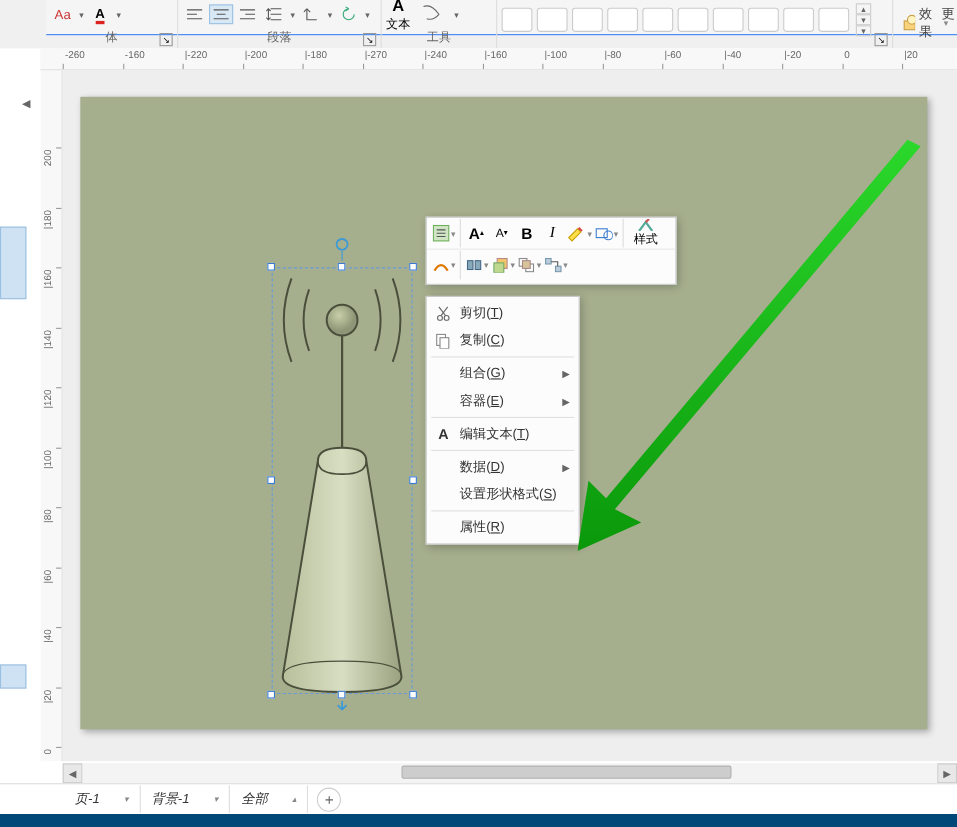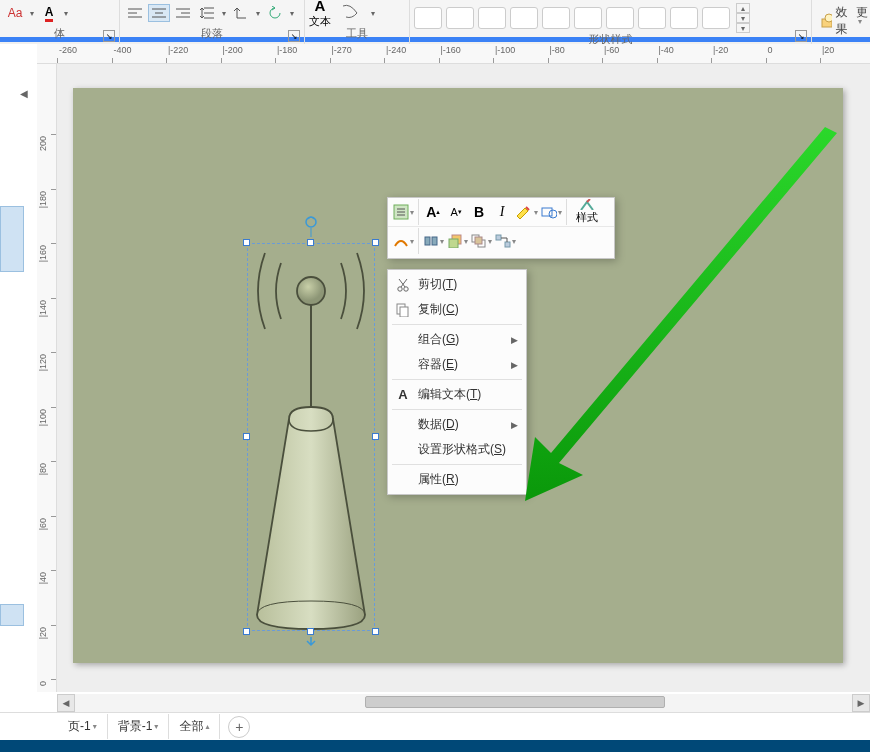--- a/index.html
+++ b/index.html
@@ -1,19 +1,19 @@
 <!DOCTYPE html>
 <html><head>
 <meta charset="utf-8">
 <style>
 * { margin: 0; padding: 0; box-sizing: border-box; font-family: "Microsoft YaHei", sans-serif; font-size: 12px; }
 body { background: #f0f0f0; width: 870px; height: 752px; overflow: hidden; position: relative; }
 
 
-.ribbon { height: 42px; background: #f5f5f5; border-bottom: 5px solid #3b82f6; display: flex; position: relative; }
+.ribbon { height: 32px; background: #f5f5f5; border-bottom: 1px solid #3b82f6; display: flex; position: relative; margin-left: 42px; }
 .ribbon-group { height: 44px; border-right: 1px solid #ddd; display: flex; flex-direction: column; justify-content: space-between; padding: 2px 4px; position: relative; }
 .ribbon-group-row { display: flex; gap: 2px; align-items: center; height: 22px; }
 .ribbon-group-label { font-size: 11px; color: #666; text-align: center; padding-bottom: 1px; }
 .ribbon-btn { width: 22px; height: 18px; display: flex; align-items: center; justify-content: center; cursor: default; }
 .ribbon-dropdown { width: 8px; height: 18px; display: flex; align-items: center; justify-content: center; font-size: 8px; color: #666; }
 .dialog-launcher { position: absolute; bottom: 2px; right: 4px; width: 12px; height: 12px; border: 1px solid #999; font-size: 8px; display: flex; align-items: center; justify-content: center; cursor: default; }
 
 .shape-gallery { display: flex; gap: 4px; align-items: center; height: 30px; }
 .shape-thumb { width: 28px; height: 22px; border: 1px solid #ccc; border-radius: 3px; background: #fff; }
 .gallery-scroll { display: flex; flex-direction: column; margin-left: 2px; }
@@ -86,21 +86,21 @@
 
 
 .hscroll { position: absolute; left: 57px; right: 0; bottom: 0; height: 18px; background: #f0f0f0; display: flex; }
 .hscroll-btn { width: 18px; height: 18px; background: #e8e8e8; border: 1px solid #ccc; display: flex; align-items: center; justify-content: center; font-size: 9px; color: #666; }
 .hscroll-track { flex: 1; background: #f4f4f4; position: relative; }
 .hscroll-thumb { position: absolute; left: 290px; top: 2px; width: 300px; height: 12px; background: #cdcdcd; border: 1px solid #b0b0b0; border-radius: 2px; }
 
 
 .bottom-bar { position: absolute; left: 0; right: 0; bottom: 0; height: 40px; background: #fff; }
 .tabs-row { display: flex; align-items: center; height: 28px; padding-left: 58px; gap: 0; border-top: 1px solid #ddd; }
-.tab { padding: 4px 10px; font-size: 13px; color: #333; border-right: 1px solid #ddd; display: flex; align-items: center; gap: 0; }
+.tab { padding: 4px 10px; font-size: 13px; color: #333; border-right: 1px solid #ddd; display: flex; align-items: center; gap: 20px; font-style: italic; }
 .tab.active { font-weight: 500; }
 .tab-dd { font-size: 8px; color: #888; margin-left: 2px; }
 .tab-add { width: 22px; height: 22px; border: 1px solid #ccc; border-radius: 11px; display: flex; align-items: center; justify-content: center; margin-left: 8px; font-size: 14px; color: #666; }
 .status-row { height: 12px; background: #004877; }
 
 u.mn { text-decoration: underline; }
 </style>
 </head>
 <body>
 
@@ -200,21 +200,20 @@
         <div class="shape-thumb"></div>
         <div class="shape-thumb"></div>
         <div class="shape-thumb"></div>
         <div class="gallery-scroll">
             <div>▴</div>
             <div>▾</div>
             <div>▾</div>
           </div>
       </div>
     </div>
-    <div class="ribbon-group-label">形状样式</div>
     <div class="dialog-launcher">↘</div>
   </div>
 
   <div class="ribbon-group" style="width:58px;border-right:none">
     <div class="effect-btn">
       <svg width="16" height="16">
           <rect x="2" y="6" width="10" height="8" fill="#f9d27c" stroke="#c8a04a"></rect>
           <circle cx="9" cy="5" r="4" fill="#fff3c0" stroke="#c8a04a"></circle>
         </svg>
       <span>效果</span>
@@ -230,21 +229,21 @@
   <div class="collapse-btn">◀</div>
 
   <div class="ruler-corner">23</div>
 
   <div class="ruler-h">
     <div class="ruler-h-inner" id="ruler-h">
         <div class="ruler-tick-h" style="left: 20px;">
           <span class="tick-label">-260</span>
         </div>
         <div class="ruler-tick-h" style="left: 74.5px;">
-          <span class="tick-label">-400</span>
+          <span class="tick-label">-160</span>
         </div>
         <div class="ruler-tick-h" style="left: 129px;">
           <span class="tick-label">|-220</span>
         </div>
         <div class="ruler-tick-h" style="left: 183.5px;">
           <span class="tick-label">|-200</span>
         </div>
         <div class="ruler-tick-h" style="left: 238px;">
           <span class="tick-label">|-180</span>
         </div>

